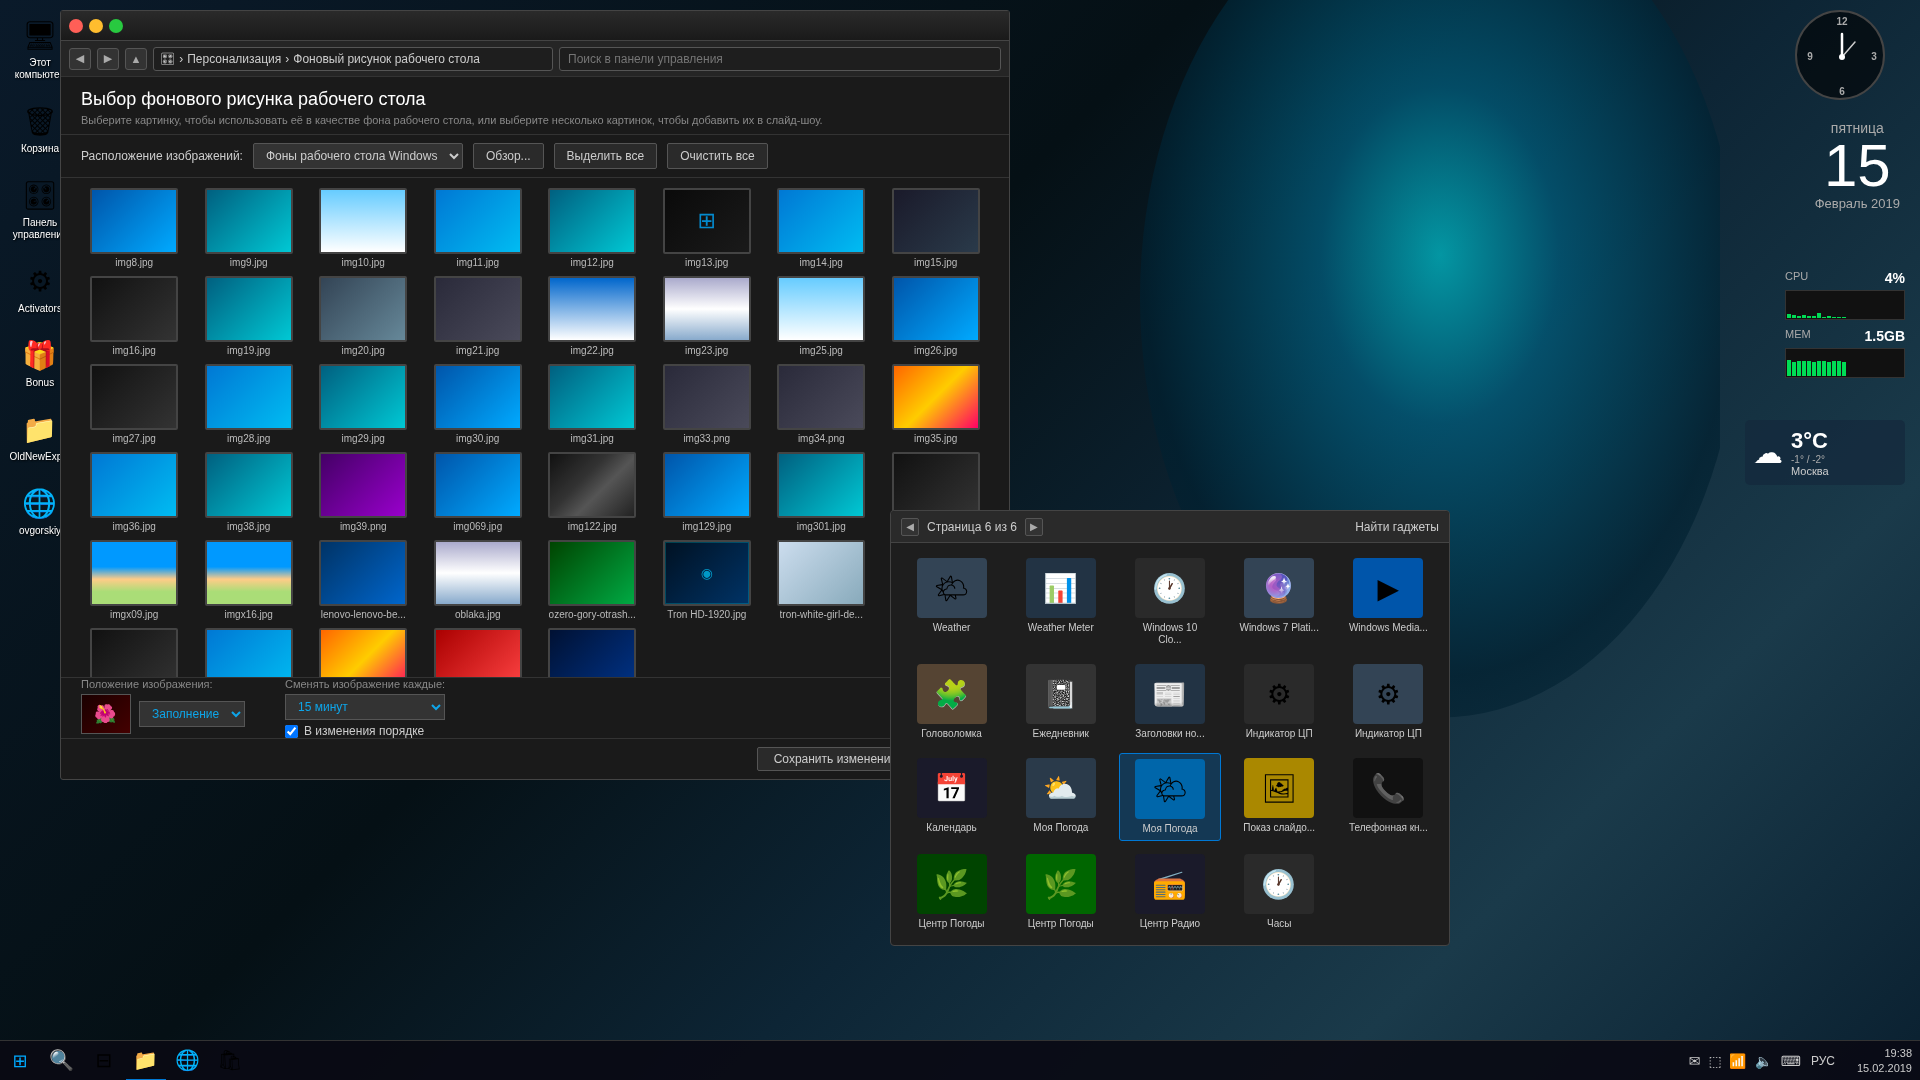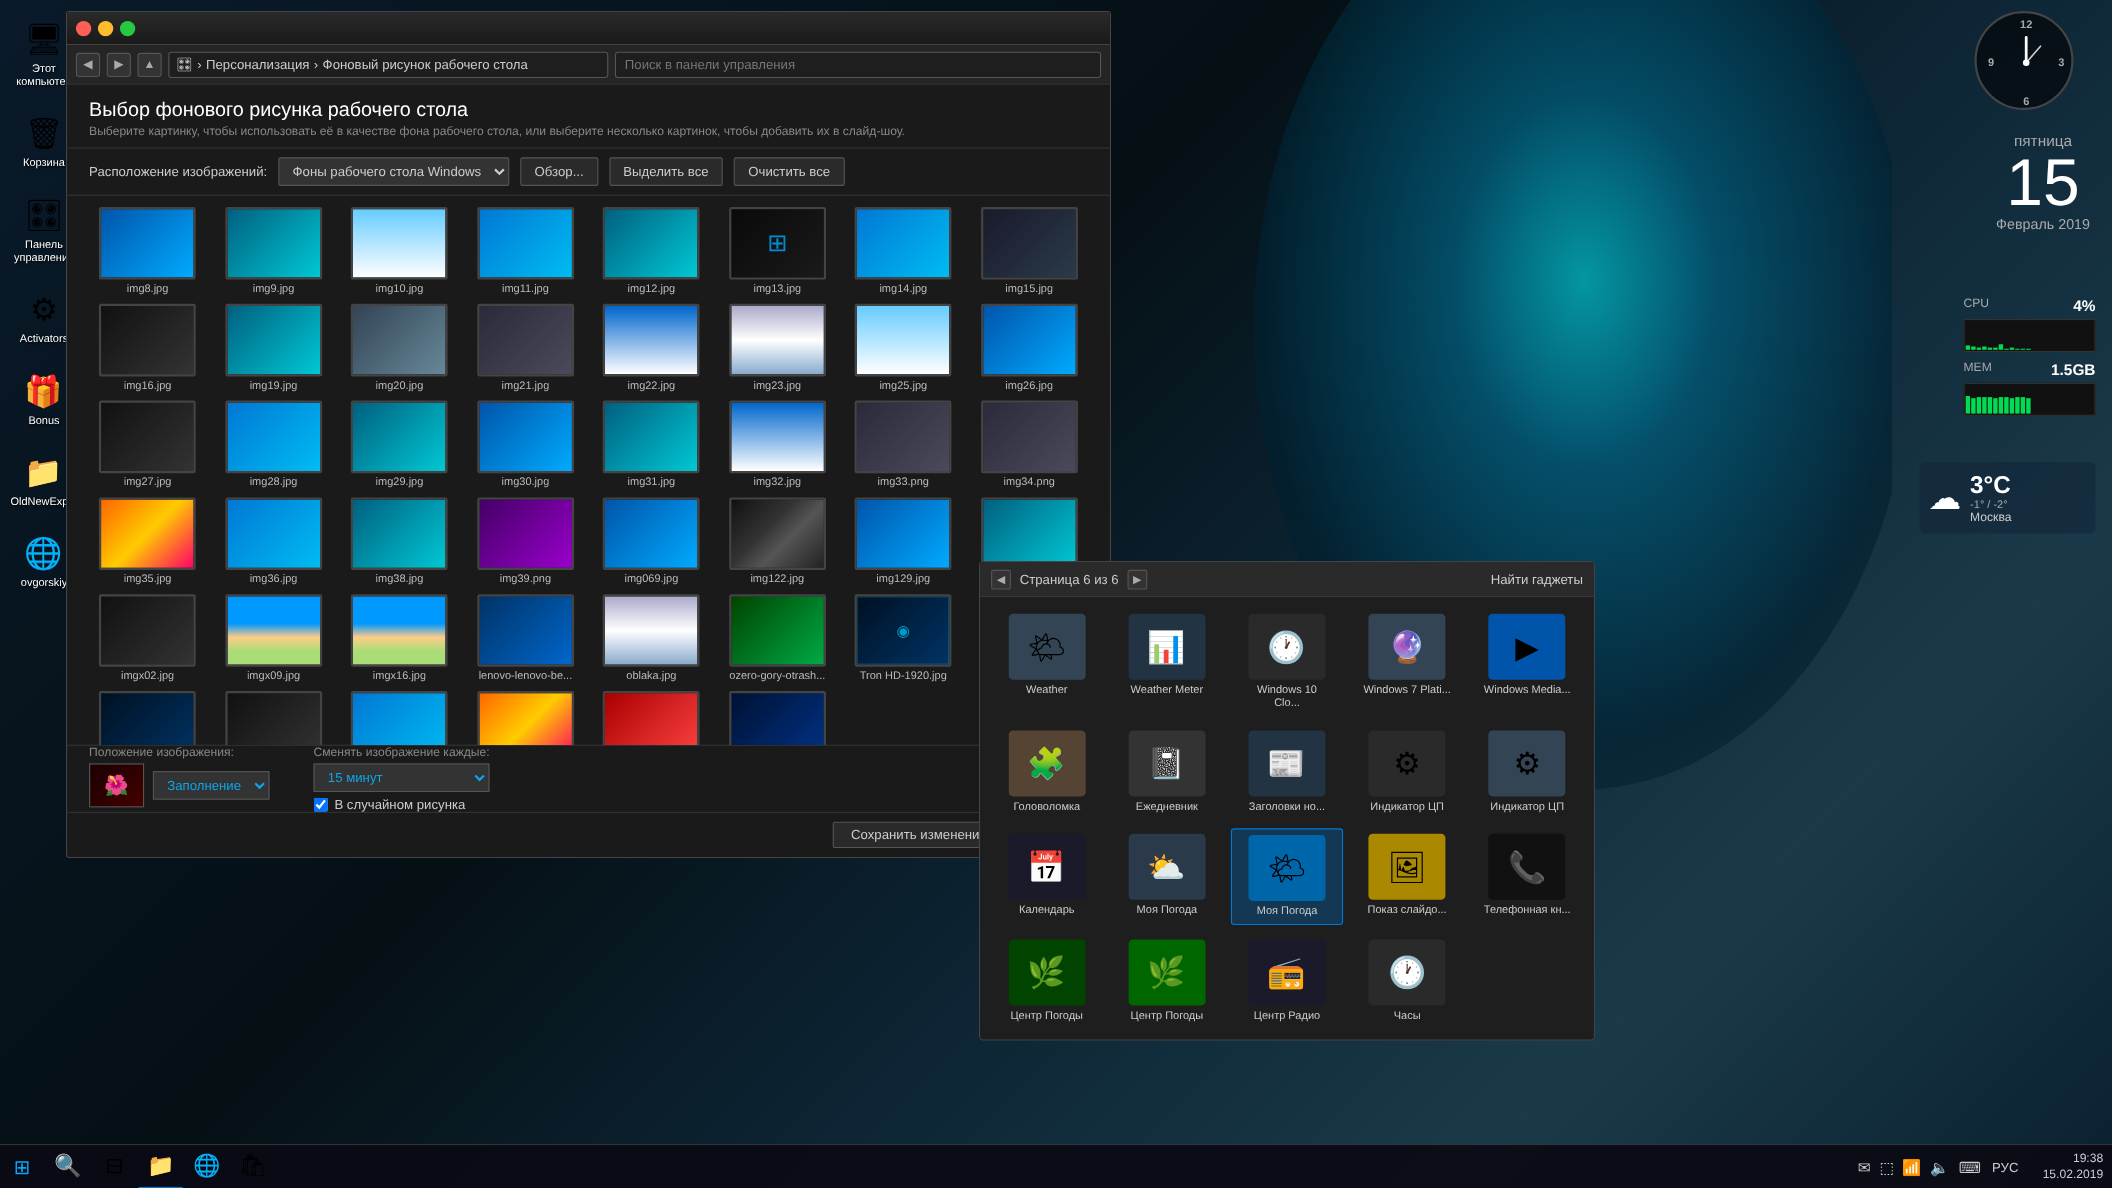--- a/index.html
+++ b/index.html
@@ -786,26 +786,20 @@
               </div>
               <div class="img-name">img30.jpg</div>
             </div>
             <div class="img-item">
               <div class="img-thumb bg-teal">
                 <div class="img-thumb-inner"></div>
               </div>
               <div class="img-name">img31.jpg</div>
             </div>
             <div class="img-item">
-              <div class="img-thumb bg-sky">
-                <div class="img-thumb-inner"></div>
-              </div>
-              <div class="img-name">img32.jpg</div>
-            </div>
-            <div class="img-item">
               <div class="img-thumb bg-gray">
                 <div class="img-thumb-inner"></div>
               </div>
               <div class="img-name">img33.png</div>
             </div>
             <div class="img-item">
               <div class="img-thumb bg-gray">
                 <div class="img-thumb-inner"></div>
               </div>
               <div class="img-name">img34.png</div>
@@ -952,21 +946,21 @@
             </select>
           </div>
         </div>
         <div style="display:flex;flex-direction:column;gap:4px;">
           <span class="bottom-label">Сменять изображение каждые:</span>
           <select class="pos-select">
             <option>15 минут</option>
           </select>
           <div class="checkbox-row">
             <input type="checkbox" checked="" style="">
-            <span>В случайном рисунка</span>
+            <span>В изменения порядке</span>
           </div>
         </div>
       </div>
       <div id="window-footer">
         <button class="footer-btn">Сохранить изменения</button>
         <button class="footer-btn">Отм...</button>
       </div>
     </div>
   </div>
 

